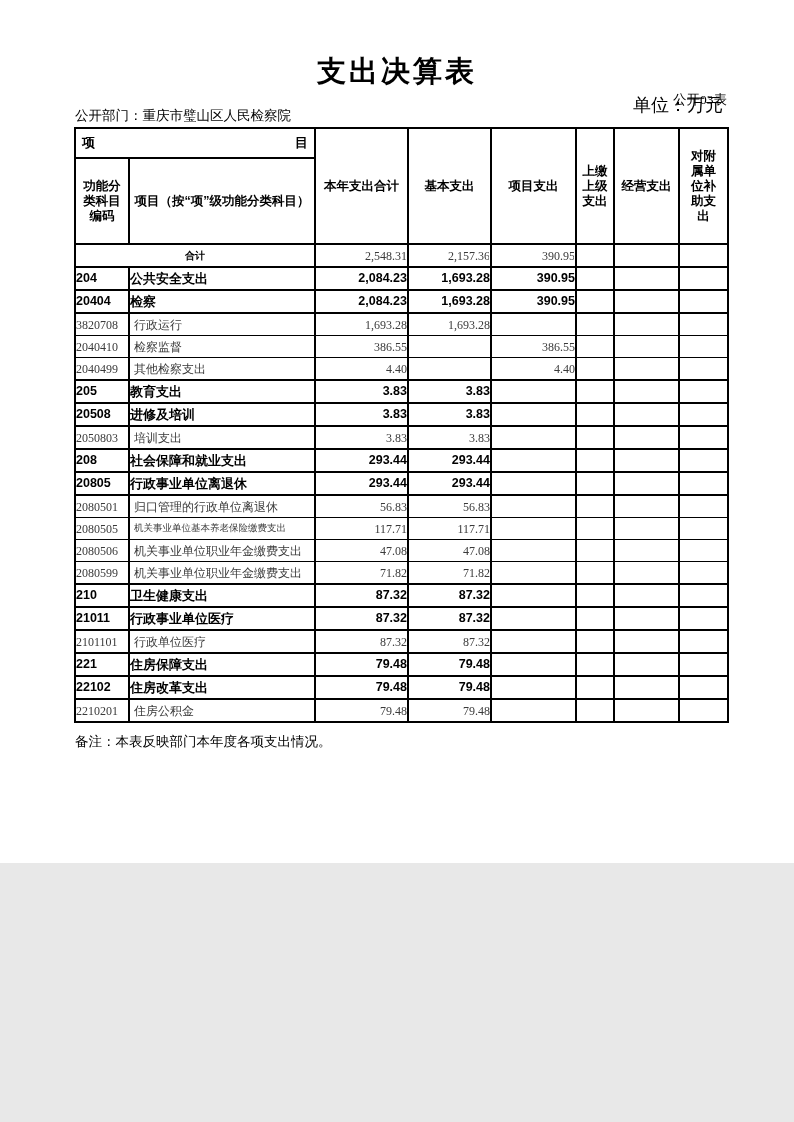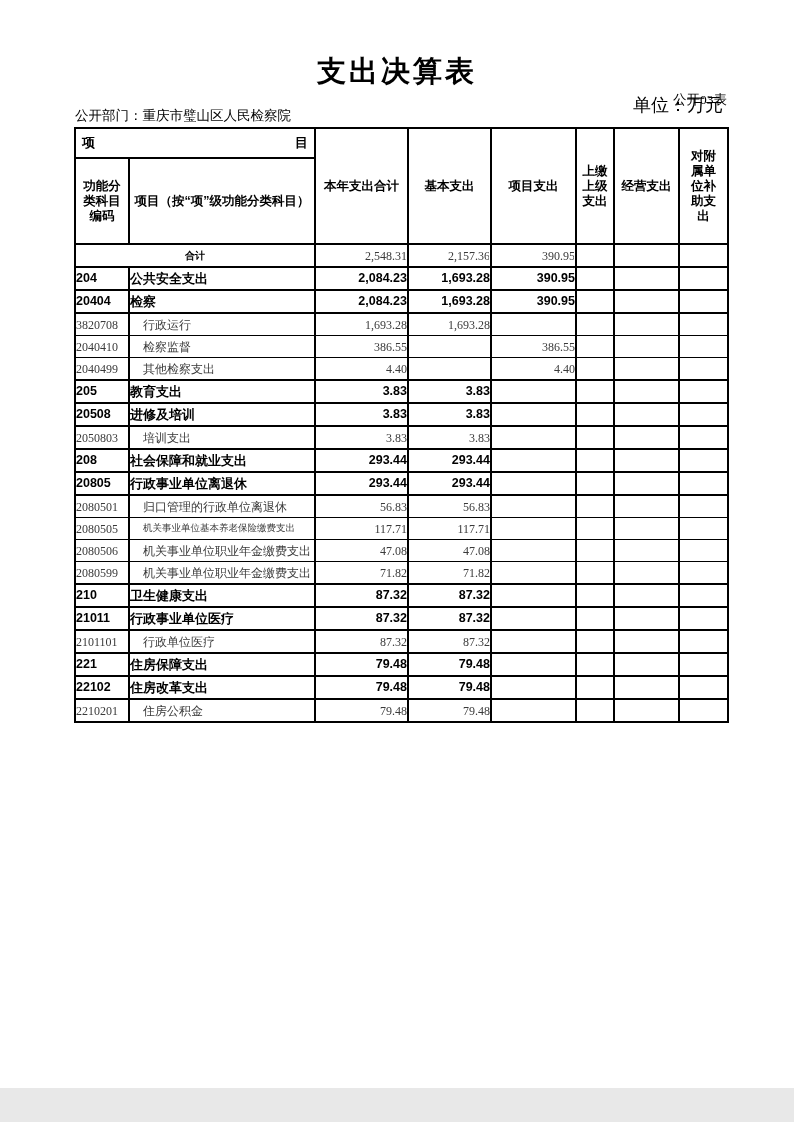--- a/index.html
+++ b/index.html
@@ -1,18 +1,18 @@
 <!DOCTYPE html>
 <html><head>
 <meta charset="utf-8">
 <style>
   html,body{margin:0;padding:0;background:#e8e8e8;}
   .page{
     position:relative;
-    width:794px;height:1088px;
+    width:794px;height:863px;
     background:#ffffff;
     margin:0 auto;
     overflow:hidden;
     font-family:"Liberation Serif", serif;
     color:#000;
   }
   .doc-title{
     position:absolute;top:52px;left:0;width:100%;
     text-align:center;
     font-family:"Liberation Serif", serif;
@@ -67,21 +67,21 @@
     font-family:"Liberation Sans", sans-serif;font-weight:bold;font-size:10px;
   }
   tr.row-summary .c-num{color:#3a3a3a;font-family:"Liberation Serif", serif;border-radius:6px;}
   tr.row-bold td{
     font-family:"Liberation Sans", sans-serif;font-weight:bold;font-size:12.5px;color:#000;
   }
   tr.row-bold .c-item{font-size:13px;}
   tr.row-detail td, tr.row-detail-small td{
     font-family:"Liberation Serif", serif;color:#3a3a3a;
   }
-  tr.row-detail .c-item, tr.row-detail-small .c-item{padding-left:13px;}
+  tr.row-detail .c-item, tr.row-detail-small .c-item{padding-left:4px;}
   tr.row-detail-small .c-item{font-size:9.5px;}
   .note{
     position:absolute;top:733px;left:75px;
     font-size:13.5px;
   }
 </style>
 </head>
 <body>
 
 <div class="page">
@@ -331,14 +331,15 @@
           <td class="c-num">79.48</td>
           <td class="c-num">79.48</td>
           <td class="c-num"></td>
           <td class="c-num"></td>
           <td class="c-num"></td>
           <td class="c-num"></td>
         </tr>
       </tbody>
   </table>
 
+  <div class="note">备注：本表反映部门本年度各项支出情况。</div>
 
 </div>
 
 </body></html>

